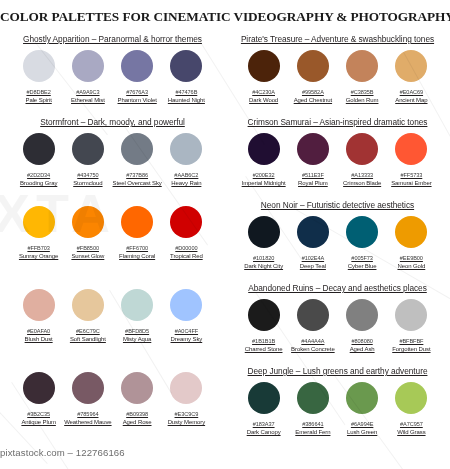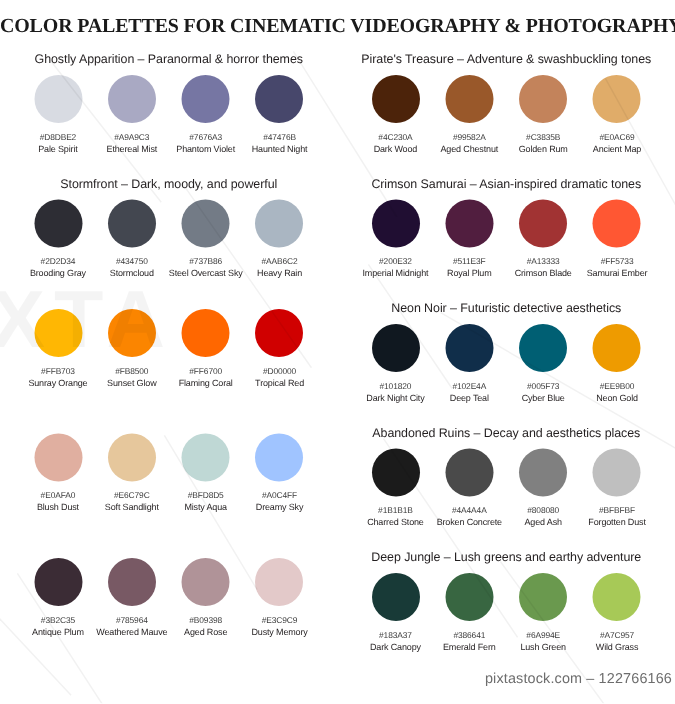--- a/index.html
+++ b/index.html
@@ -33,20 +33,21 @@
   .palette-grid {
     margin-top: 8px;
     display: grid;
     grid-template-columns: 225px 225px;
     grid-auto-rows: 83px;
   }
 
   .palette {
     position: relative;
     padding-top: 1px;
+    text-decoration: underline;
   }
 
   .palette-title {
     font-size: 8.3px;
     text-align: center;
     color: #231f20;
     white-space: nowrap;
     letter-spacing: -0.05px;
     padding: 0 2px;
   }
@@ -109,21 +110,21 @@
     font-size: 54px;
     letter-spacing: 6px;
     user-select: none;
   }
 
   .footer {
     position: absolute;
     left: 0;
     right: 2px;
     bottom: 11px;
-    text-align: right;
+    text-align: left;
     font-size: 9.6px;
     color: #6d6d6d;
     letter-spacing: 0.1px;
   }
 </style>
 </head>
 <body>
 
 <h1 class="page-title">COLOR PALETTES FOR CINEMATIC VIDEOGRAPHY &amp; PHOTOGRAPHY 4</h1>
 

